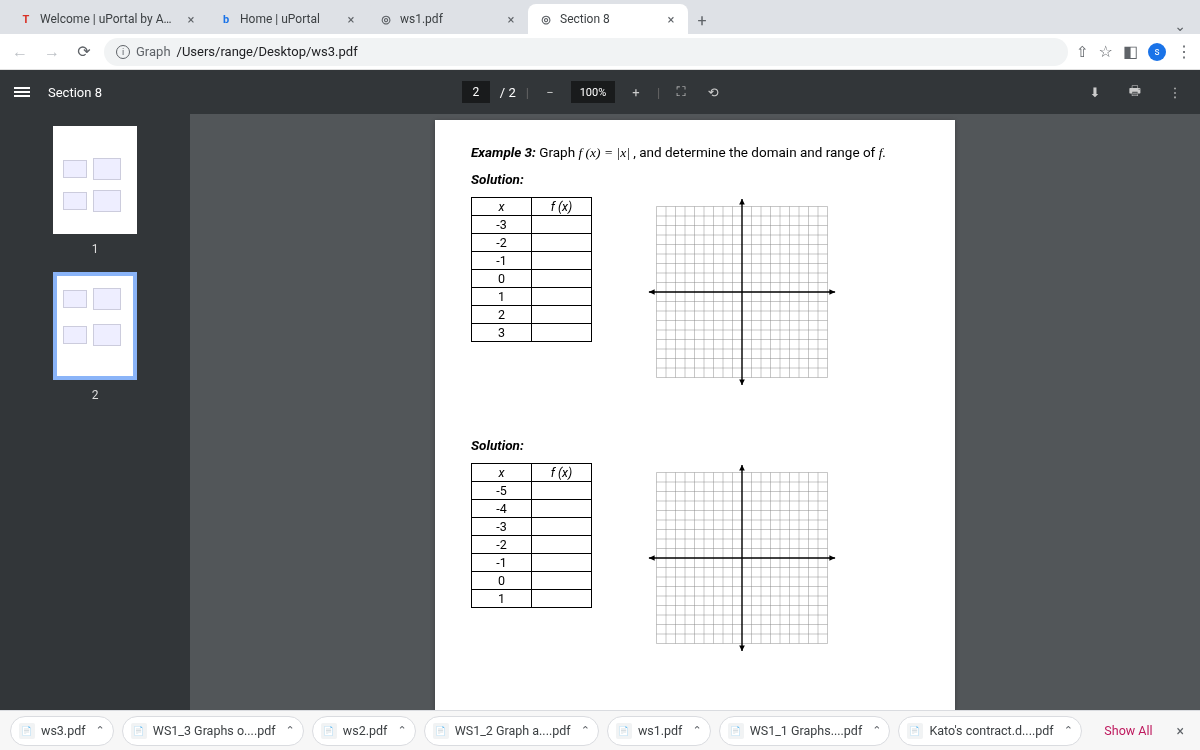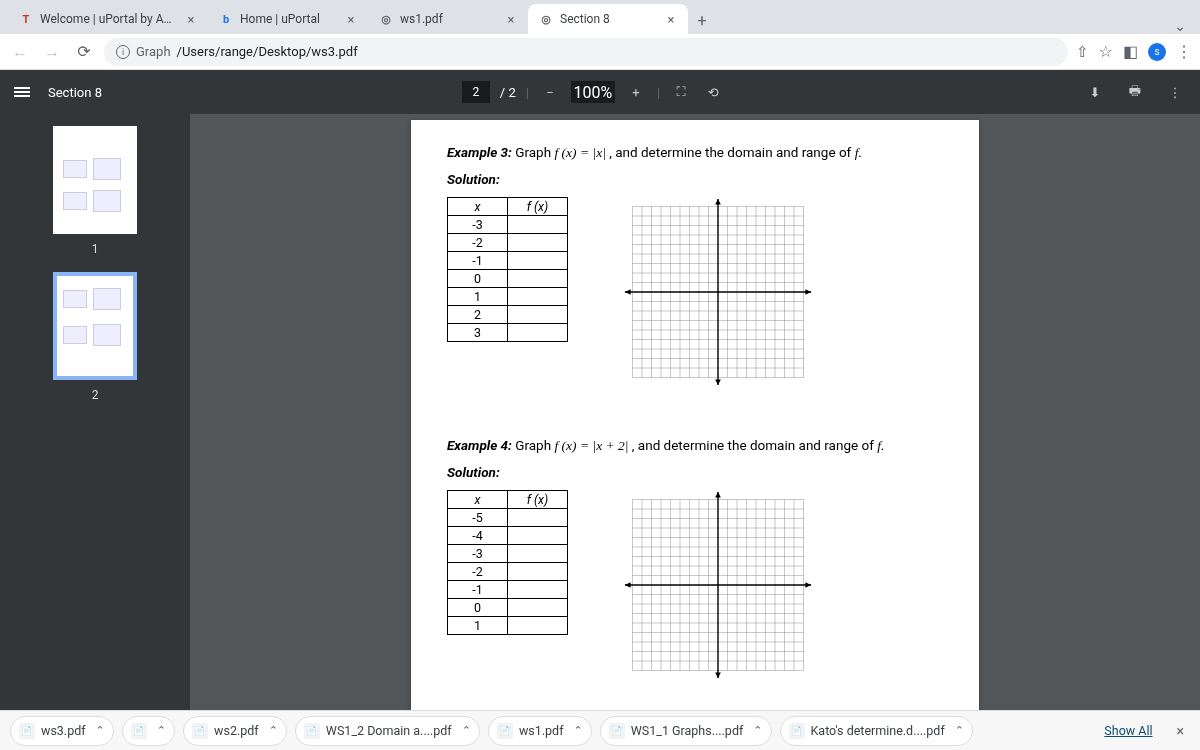--- a/index.html
+++ b/index.html
@@ -24,54 +24,54 @@
 .urlbox .proto { color:#5f6368; }
 .addrright { display:flex; align-items:center; gap:10px; color:#5f6368; }
 .avatar { width:18px; height:18px; border-radius:50%; background:#1a73e8; color:#fff; font-size:10px; display:flex; align-items:center; justify-content:center; }
 
 
 .pdfbar { height:44px; background:#323639; color:#fff; display:flex; align-items:center; padding:0 14px; font-size:13px; }
 .pdfbar .menu { margin-right:18px; cursor:pointer; }
 .pdfbar .title { flex:0 0 auto; }
 .pdfbar .center { flex:1; display:flex; align-items:center; justify-content:center; gap:10px; }
 .pgbox { background:#191b1c; width:28px; height:22px; display:flex; align-items:center; justify-content:center; font-size:12px; }
-.zoombox { background:#191b1c; width:44px; height:22px; display:flex; align-items:center; justify-content:center; font-size:16px; }
+.zoombox { background:#191b1c; width:44px; height:22px; display:flex; align-items:center; justify-content:center; font-size:11px; }
 .tb-btn { width:22px; height:22px; display:flex; align-items:center; justify-content:center; cursor:pointer; color:#ccc; }
 .divider { color:#666; }
 .pdfbar .right { display:flex; align-items:center; gap:18px; margin-left:auto; }
 
 
 .pdfarea { flex:1; display:flex; background:#525659; overflow:hidden; }
 .thumbcol { width:190px; background:#323639; padding:12px 0; display:flex; flex-direction:column; align-items:center; gap:8px; overflow-y:auto; }
 .thumb { width:84px; height:108px; background:#fff; cursor:pointer; border:4px solid transparent; position:relative; }
 .thumb.sel { border-color:#8ab4f8; }
 .thumblabel { color:#ddd; font-size:12px; margin-bottom:8px; }
 .thumb-mini { position:absolute; background:#eef; border:0.5px solid #ccd; }
 
 .pagecol { flex:1; overflow:auto; display:flex; justify-content:center; padding:6px 0 0 0; }
-.page { width:568px; background:#fff; padding:24px 36px 40px; font-family:"Times New Roman",serif; color:#000; box-shadow:0 1px 4px rgba(0,0,0,0.3); }
+.page { width:520px; background:#fff; padding:24px 36px 40px; font-family:"Times New Roman",serif; color:#000; box-shadow:0 1px 4px rgba(0,0,0,0.3); }
 
 .example { font-size:13.5px; margin-bottom:6px; }
 .example b { font-style:italic; font-weight:bold; }
 .solution { font-style:italic; font-weight:bold; font-size:13.5px; margin:10px 0 10px; }
 .exrow { display:flex; gap:55px; align-items:flex-start; margin-bottom:50px; }
 
 .valtable { border-collapse:collapse; font-size:12.5px; }
 .valtable td,.valtable th { border:1px solid #000; padding:1px 0; text-align:center; min-width:60px; font-weight:normal; }
 .valtable th { font-style:italic; }
 
 .gridplot { width:190px; height:190px; position:relative; }
 .gridplot svg { width:100%; height:100%; }
 
 
 .dlbar { height:40px; background:#f7f7f7; border-top:1px solid #dadce0; display:flex; align-items:center; padding:0 10px; gap:8px; font-size:12.5px; color:#3c4043; }
 .dlitem { height:30px; background:#fff; border:1px solid #dadce0; border-radius:15px; display:flex; align-items:center; padding:0 8px 0 8px; gap:6px; cursor:pointer; }
 .dlicon { width:16px; height:16px; background:#f1f3f4; border-radius:2px; display:flex; align-items:center; justify-content:center; font-size:9px; color:#5f6368; }
 .dlchev { color:#5f6368; font-size:11px; margin-left:4px; }
-.showall { margin-left:auto; color:#0c4a6e; cursor:pointer; padding:0 10px;text-decoration:underline; }
+.showall { margin-left:auto; color:#be185d; cursor:pointer; padding:0 10px; }
 .dlclose { color:#5f6368; cursor:pointer; padding:0 6px; font-size:14px; }
 
 .hamline { width:16px; height:2px; background:#fff; margin:2px 0; }
 .math { font-style:italic; font-family:"Times New Roman",serif; }
 </style>
 </head>
 <body>
 
 <div class="tabstrip">
   <div class="tab">
@@ -252,27 +252,20 @@
             <line x1="2" y1="100" x2="198" y2="100" stroke="#000" stroke-width="1.5"></line>
             <line x1="100" y1="2" x2="100" y2="198" stroke="#000" stroke-width="1.5"></line>
             <polygon points="198,100 192,97 192,103" fill="#000"></polygon>
               <polygon points="2,100 8,97 8,103" fill="#000"></polygon>
             <polygon points="100,2 97,8 103,8" fill="#000"></polygon>
               <polygon points="100,198 97,192 103,192" fill="#000"></polygon>
           </svg>
         </div>
       </div>
 
-      <div class="example">
-        <b>Example 4:</b>
-        <span>Graph </span>
-        <span class="math">f (x) = |x + 2|</span>
-        <span> , and determine the domain and range of </span>
-        <span class="math">f.</span>
-      </div>
       <div class="solution">Solution:</div>
       <div class="exrow" style="margin-bottom:0">
         <table class="valtable">
           <tbody>
               <tr>
                 <th>x</th>
                 <th>f (x)</th>
               </tr>
           <tr>
                 <td>-5</td>
@@ -359,42 +352,43 @@
 </div>
 
 <div class="dlbar">
   <div class="dlitem">
       <span class="dlicon">📄</span>
       <span>ws3.pdf</span>
       <span class="dlchev">⌃</span>
     </div>
   <div class="dlitem">
       <span class="dlicon">📄</span>
+      <span>WS1_3 Graphs o....pdf</span>
       <span class="dlchev">⌃</span>
     </div>
   <div class="dlitem">
       <span class="dlicon">📄</span>
       <span>ws2.pdf</span>
       <span class="dlchev">⌃</span>
     </div>
   <div class="dlitem">
       <span class="dlicon">📄</span>
-      <span>WS1_2 Domain a....pdf</span>
+      <span>WS1_2 Graph a....pdf</span>
       <span class="dlchev">⌃</span>
     </div>
   <div class="dlitem">
       <span class="dlicon">📄</span>
       <span>ws1.pdf</span>
       <span class="dlchev">⌃</span>
     </div>
   <div class="dlitem">
       <span class="dlicon">📄</span>
       <span>WS1_1 Graphs....pdf</span>
       <span class="dlchev">⌃</span>
     </div>
   <div class="dlitem">
       <span class="dlicon">📄</span>
-      <span>Kato's determine.d....pdf</span>
+      <span>Kato's contract.d....pdf</span>
       <span class="dlchev">⌃</span>
     </div>
   <span class="showall">Show All</span>
   <span class="dlclose">×</span>
 </div>
 
 </body></html>

